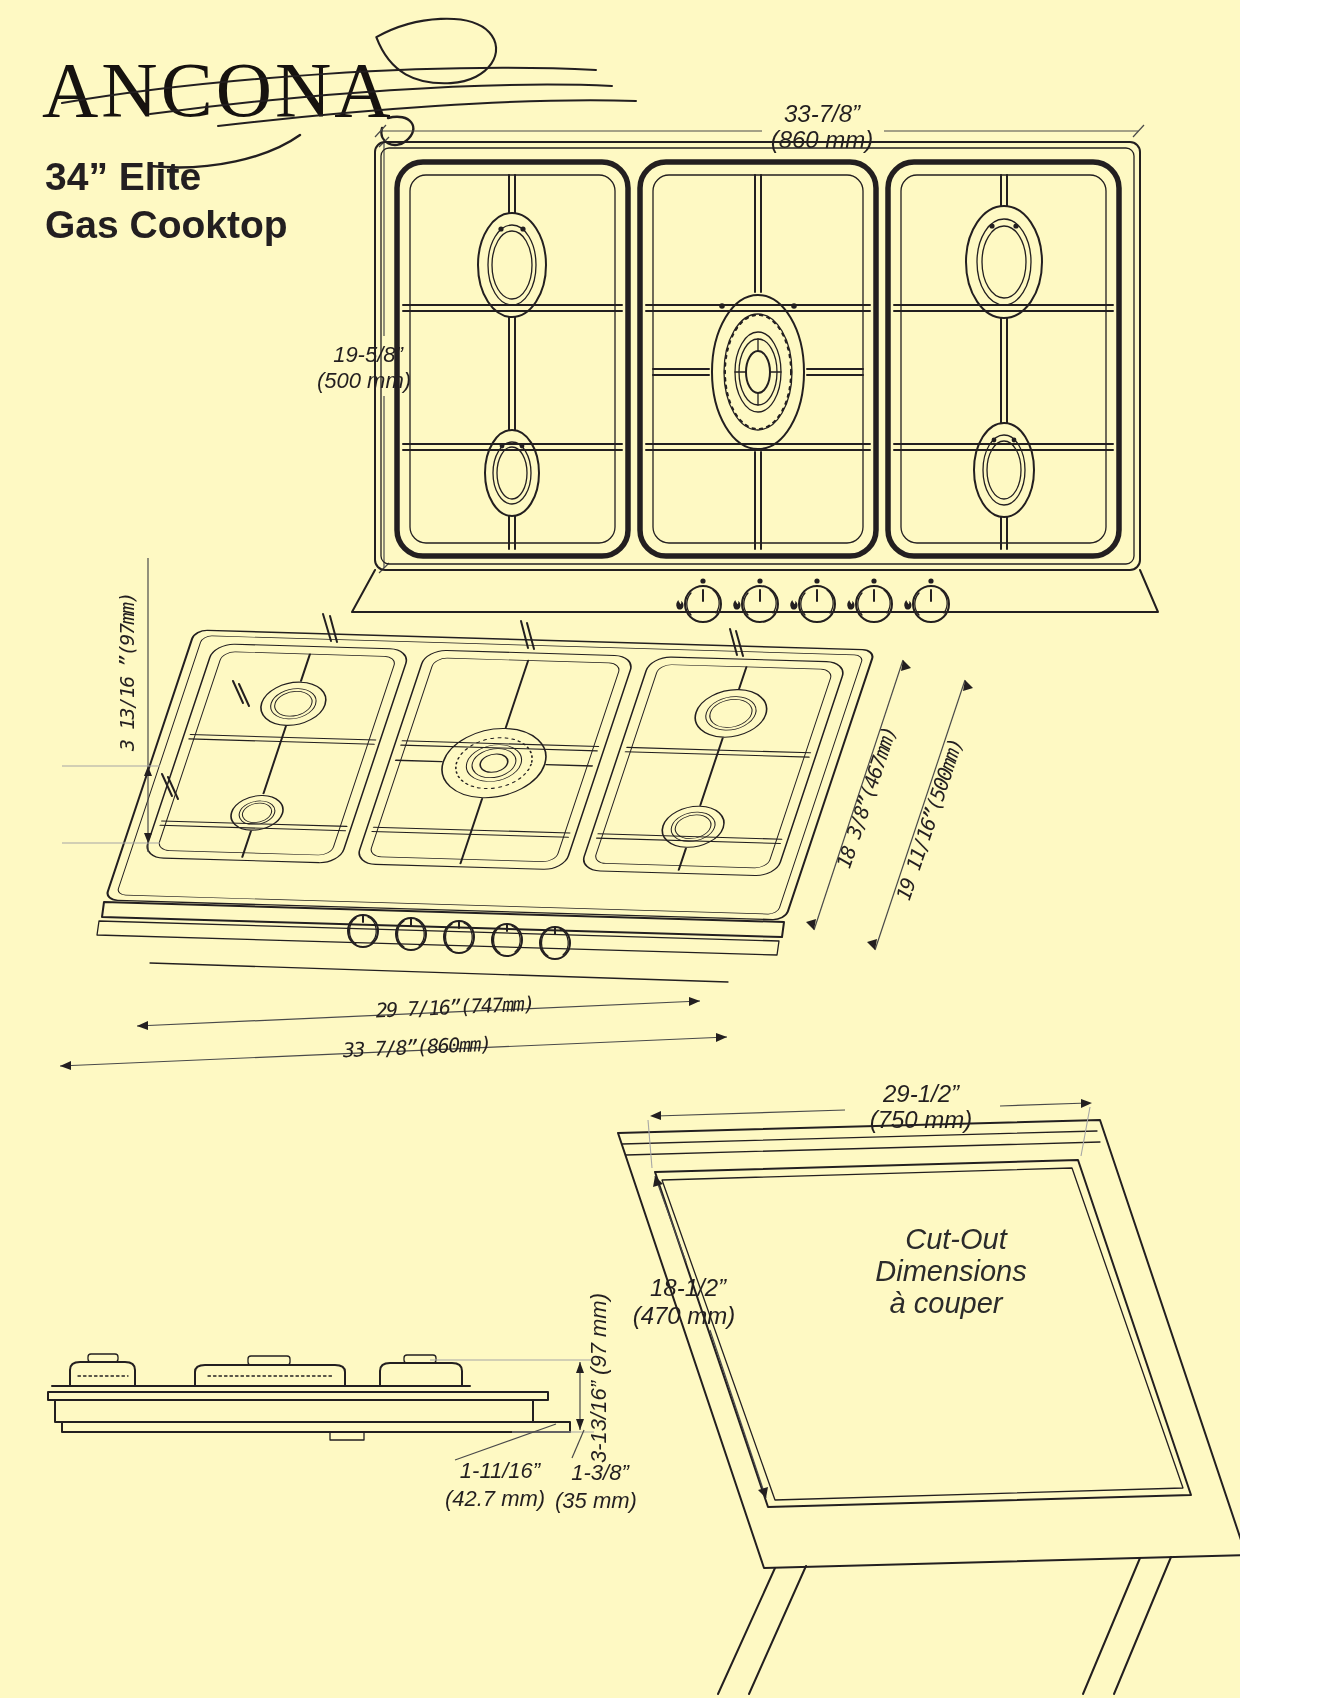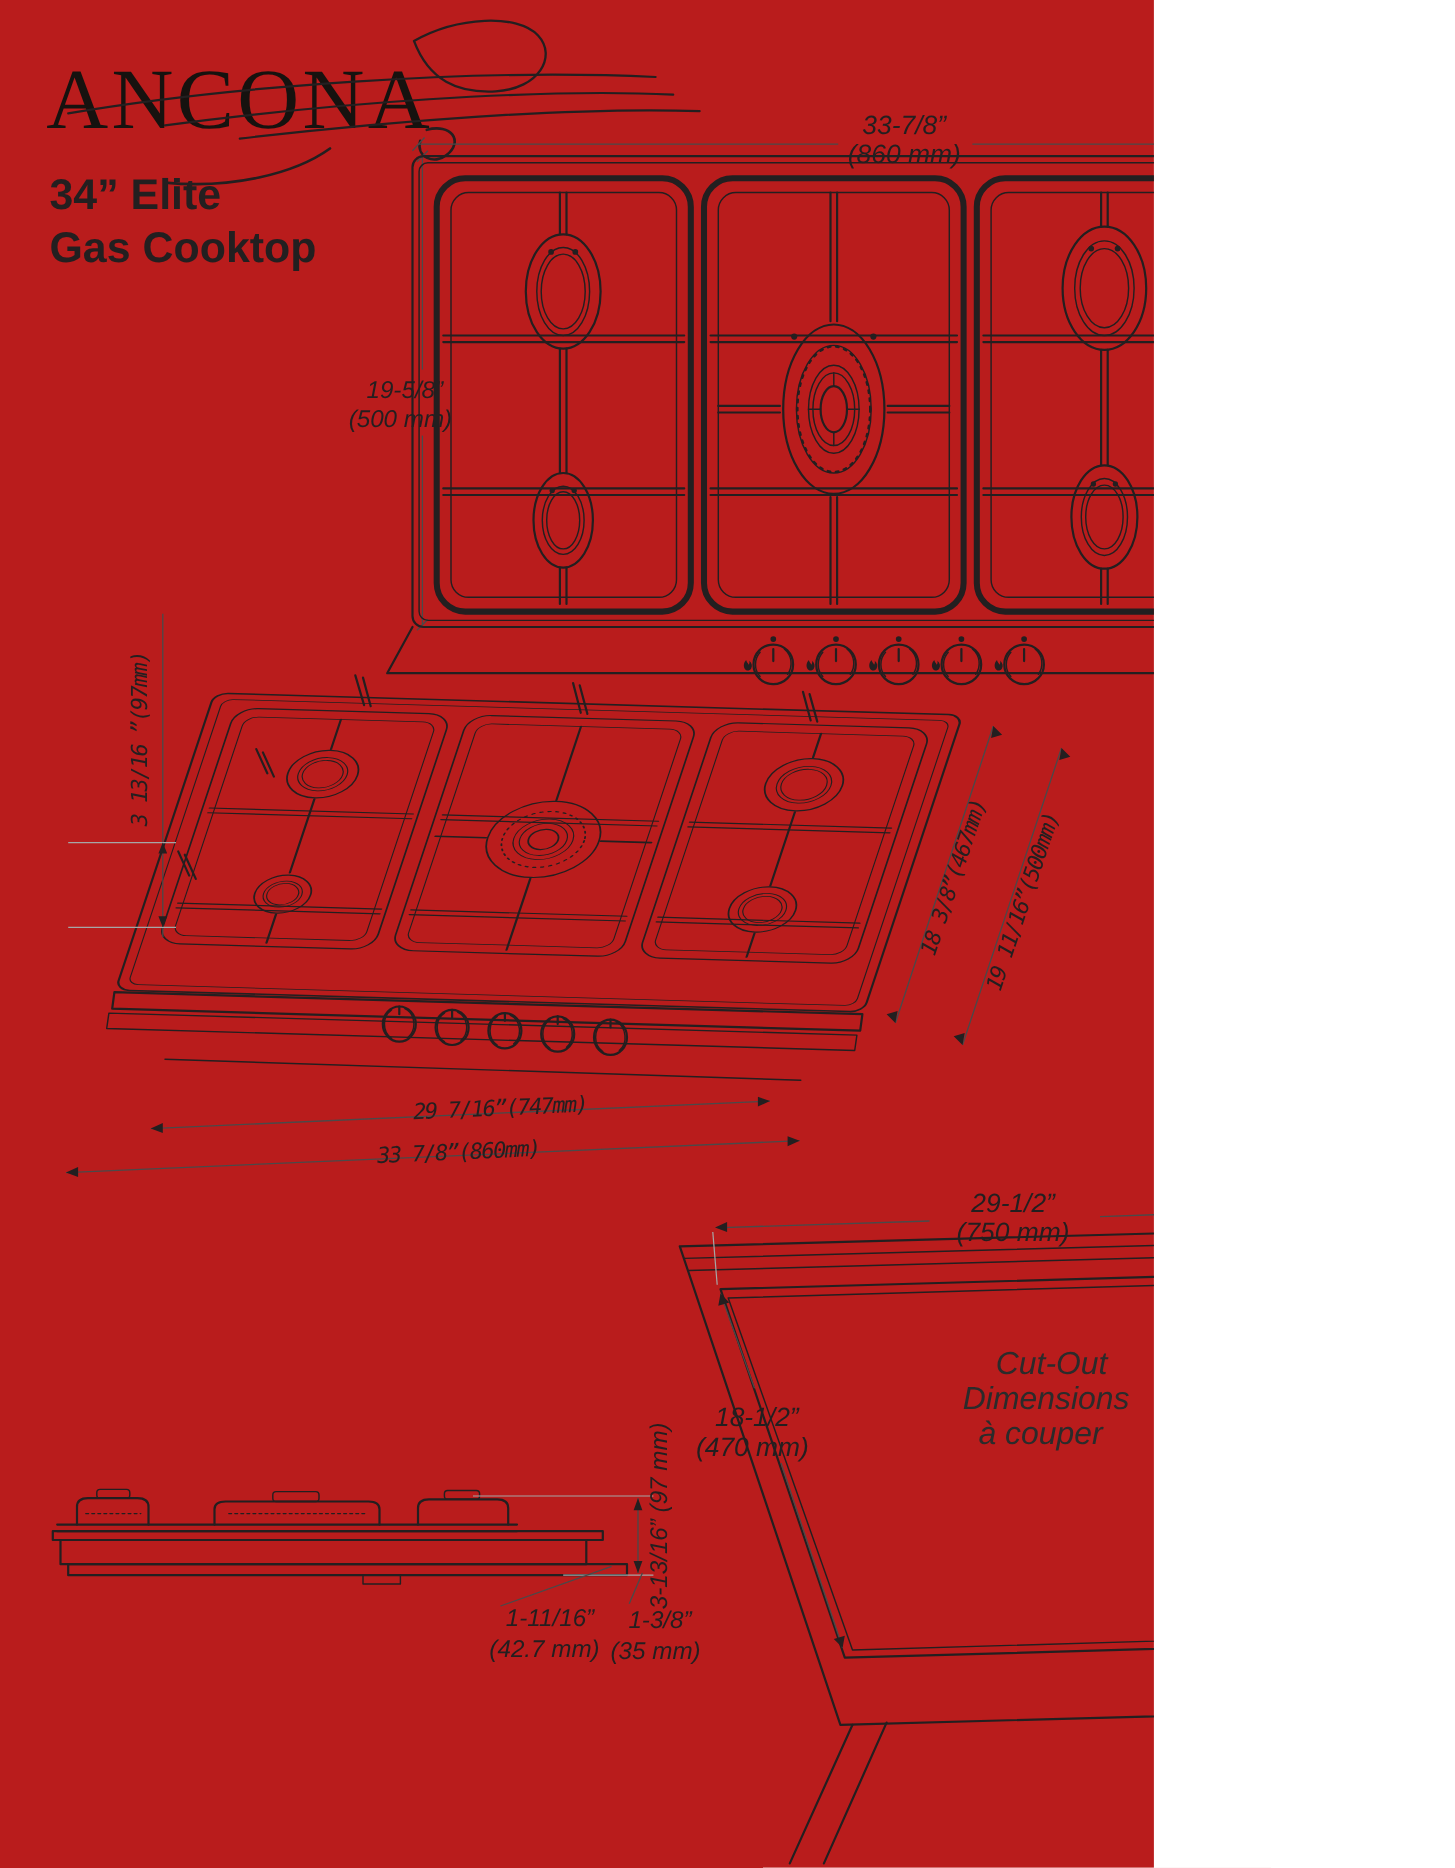--- a/index.html
+++ b/index.html
@@ -1,16 +1,16 @@
 <!DOCTYPE html>
 <html><head>
 <meta charset="utf-8">
 <style>
   html,body{margin:0;padding:0;background:#ffffff;}
-  .canvas{position:relative;width:1049px;height:1698px;background:#b91c1c;overflow:hidden;
+  .canvas{position:relative;width:1240px;height:1698px;background:#fef9c3;overflow:hidden;
           font-family:"Liberation Sans",sans-serif;}
   svg{position:absolute;inset:0;}
   .ln{stroke:#231f20;fill:none;stroke-width:2;stroke-linecap:round;stroke-linejoin:round;}
   .thk{stroke-width:5.5;}
   .med{stroke-width:2.6;}
   .thin{stroke-width:1.3;}
   .dim{stroke:#4a4a4a;fill:none;stroke-width:1.2;}
   .gray{stroke:#a6a6a6;fill:none;stroke-width:1.1;}
   .arr{fill:#231f20;stroke:none;}
   .lbl{font:italic 24px "Liberation Sans",sans-serif;fill:#231f20;}

